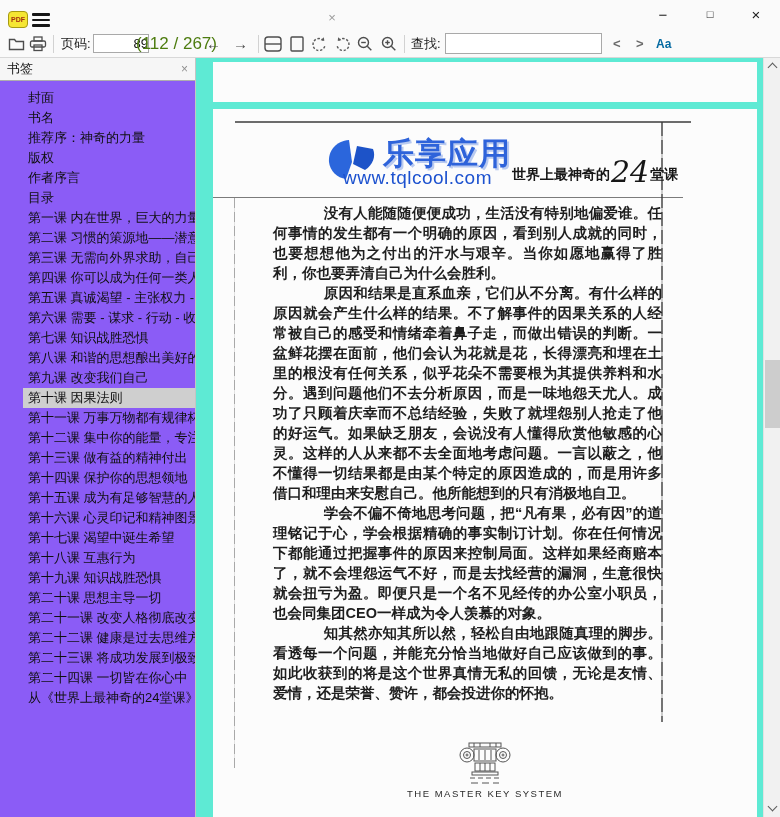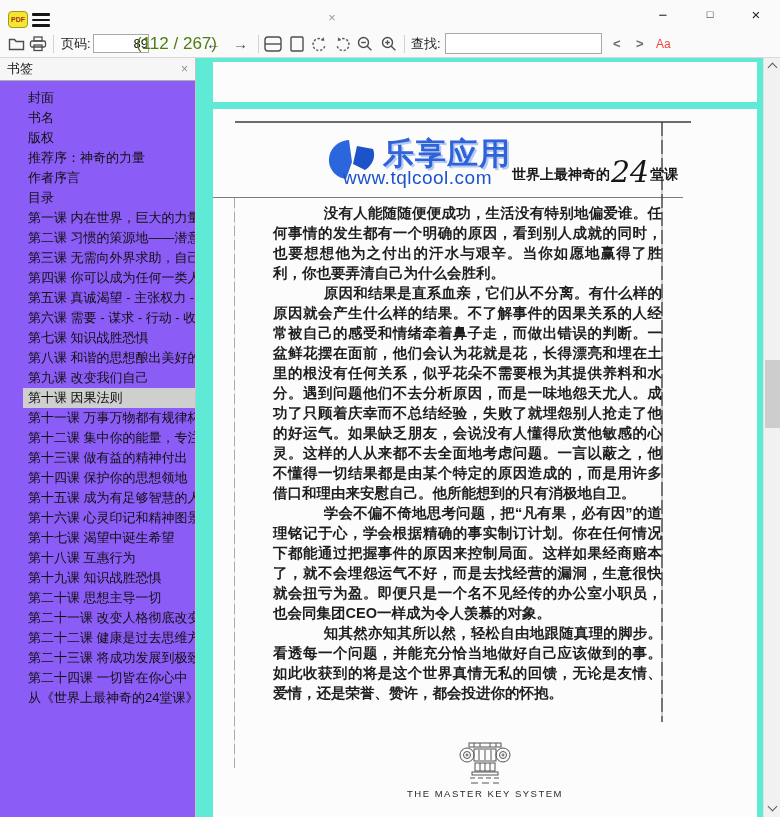--- a/index.html
+++ b/index.html
@@ -41,21 +41,21 @@
   #btn-fwd { left:233px; font-size:15px; }
   #sep2 { left:258px; }
   #ic-facing { left:264px; } #ic-single { left:290px; }
   #ic-rotl { left:310px; } #ic-rotr { left:335px; }
   #ic-zout { left:357px; } #ic-zin { left:381px; }
   #sep3 { left:404px; }
   #lbl-find { left:411px; }
   #in-find { left:445px; top:3px; height:21px; width:157px; padding:0 4px; }
   #btn-prev { left:613px; font-size:13px; font-weight:600; color:#6a6a6a; }
   #btn-next { left:636px; font-size:13px; font-weight:600; color:#6a6a6a; }
-  #btn-case { left:656px; font-size:12px; color:#ef4444; }
+  #btn-case { left:656px; font-size:12px; color:#0369a1;font-weight:bold; }
   .tb-ico svg { display:block; }
 
   
   .sidebar { position:absolute; left:0; top:58px; bottom:0; width:196px;
     background:#8b5cf6; border-right:1px solid #c4c4c4; }
   .sidebar-header { height:23px; display:flex; align-items:center; padding:0 7px;
     background:#f6f6f6; border-bottom:1px solid #aeaeae; }
   .sidebar-title { font-size:13px; color:#181818; }
   .sb-close { margin-left:auto; color:#8f8f8f; font-size:12px; cursor:pointer; }
   .bm-list { position:absolute; top:24px; left:0; right:0; bottom:0; overflow:hidden; padding-top:6px; }
@@ -196,22 +196,22 @@
   </div>
 
   <div class="sidebar">
     <div class="sidebar-header">
       <span class="sidebar-title">书签</span>
       <span class="sb-close">×</span>
     </div>
     <div class="bm-list" id="bm-list">
         <div class="bm-item">封面</div>
         <div class="bm-item">书名</div>
+        <div class="bm-item">推荐序：神奇的力量</div>
         <div class="bm-item">版权</div>
-        <div class="bm-item">推荐序：神奇的力量</div>
         <div class="bm-item">作者序言</div>
         <div class="bm-item">目录</div>
         <div class="bm-item">第一课 内在世界，巨大的力量</div>
         <div class="bm-item">第二课 习惯的策源地——潜意识</div>
         <div class="bm-item">第三课 无需向外界求助，自己才</div>
         <div class="bm-item">第四课 你可以成为任何一类人</div>
         <div class="bm-item">第五课 真诚渴望 - 主张权力 - 势</div>
         <div class="bm-item">第六课 需要 - 谋求 - 行动 - 收获</div>
         <div class="bm-item">第七课 知识战胜恐惧</div>
         <div class="bm-item">第八课 和谐的思想酿出美好的结</div>

